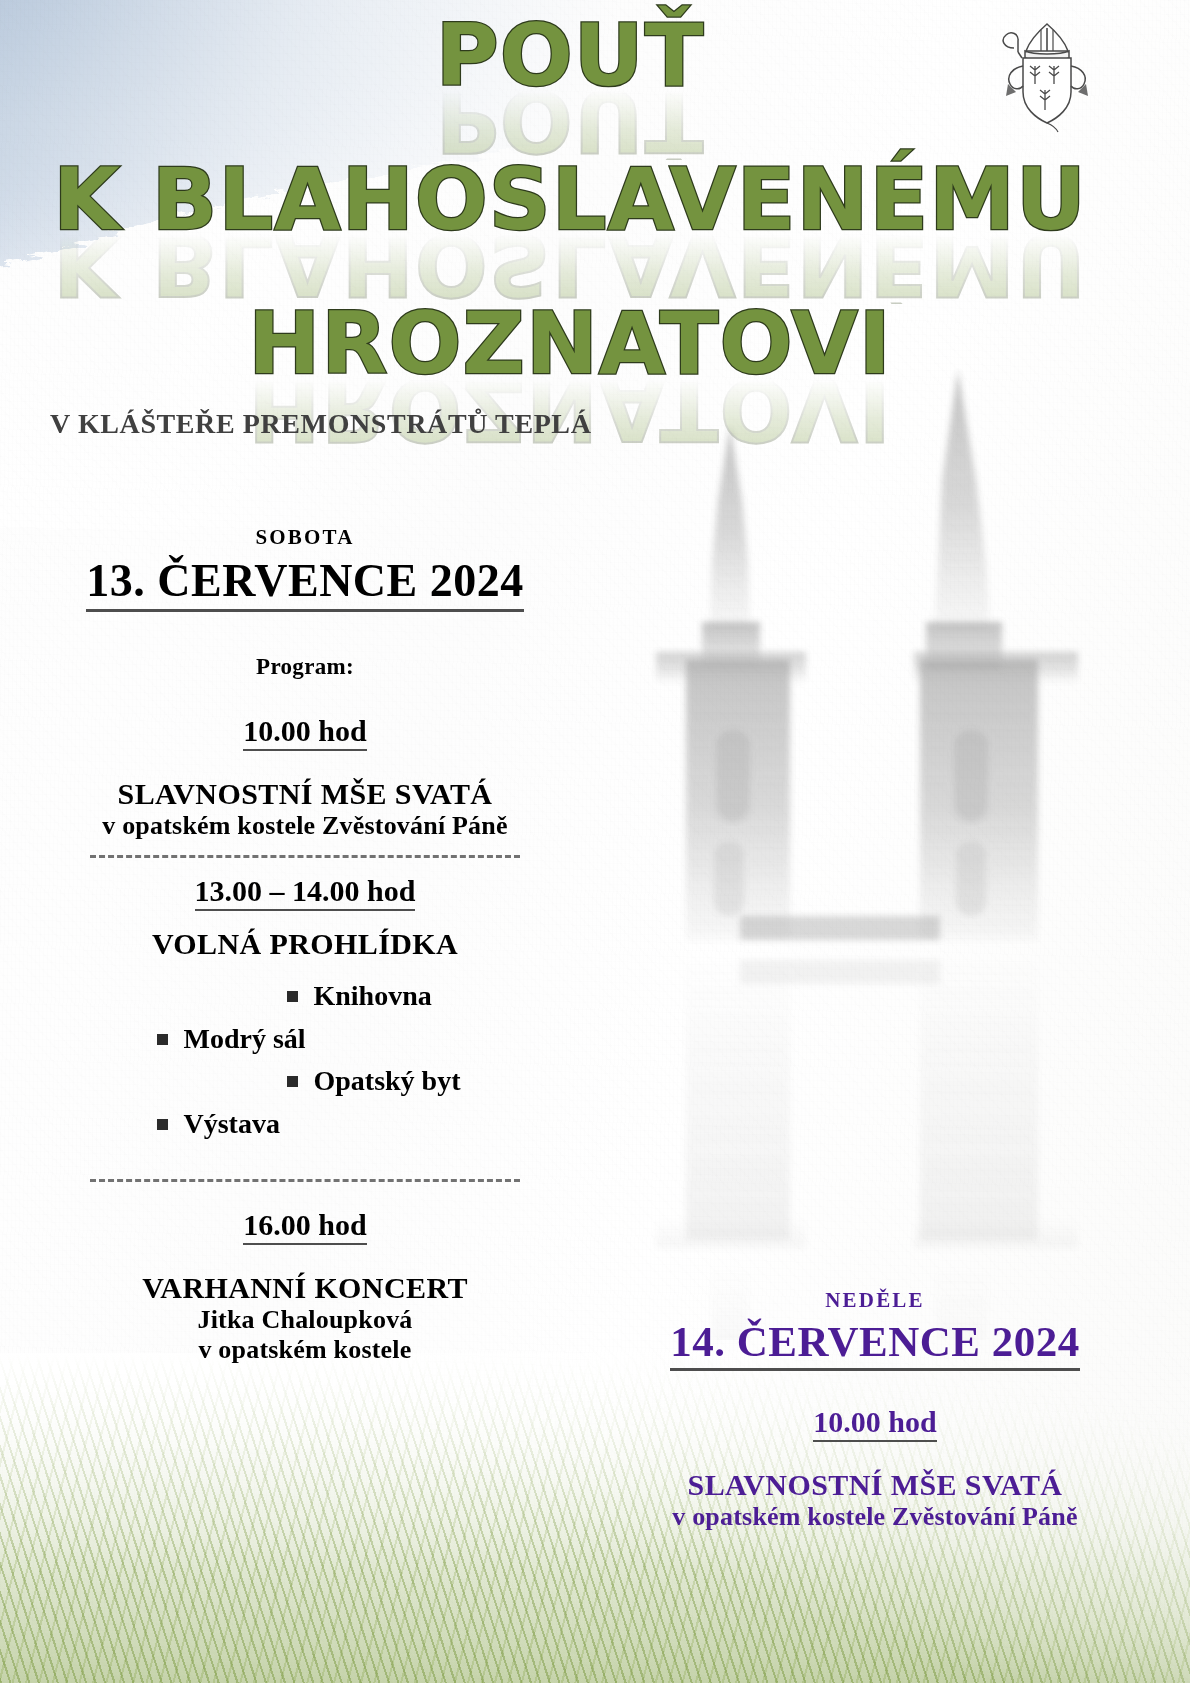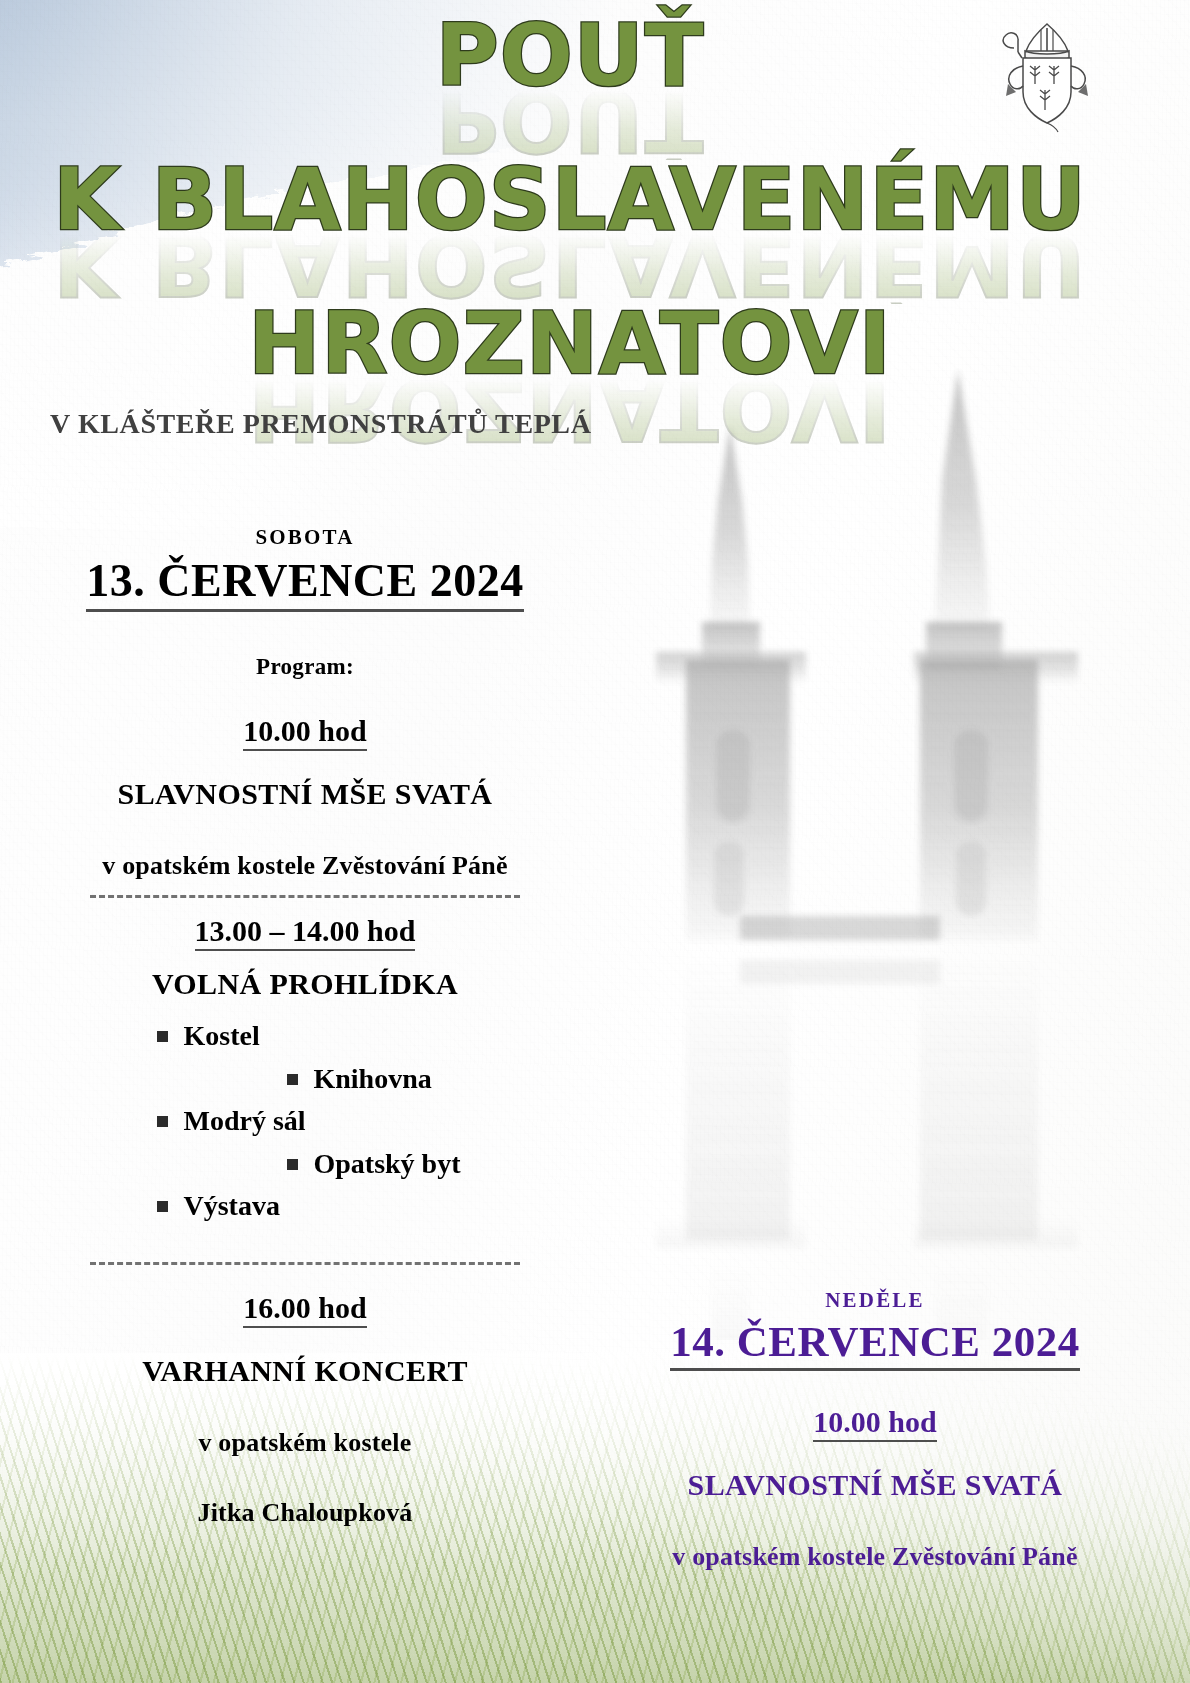--- a/index.html
+++ b/index.html
@@ -115,21 +115,21 @@
     font-family:"Liberation Serif",serif;font-weight:bold;
     font-size:30px;display:inline-block;
     border-bottom:2.5px solid #4e4e4e;padding-bottom:1px;
   }
   .evt-title{
     font-family:"Liberation Serif",serif;font-weight:bold;
     font-size:30px;letter-spacing:.4px;
   }
   .evt-sub{
     font-family:"Liberation Serif",serif;font-weight:bold;
-    font-size:26px;letter-spacing:.2px;margin-top:40px;
+    font-size:26px;letter-spacing:.2px;
   }
   .dashrule{
     width:430px;height:0;margin:14px auto 0 auto;
     border-top:3px dashed #5a5a5a;
     opacity:.85;
   }
   .spacer-16{height:16px;}
   .spacer-26{height:26px;}
   .spacer-34{height:34px;}
 
@@ -306,36 +306,35 @@
     <div class="evt-sub">v opatském kostele Zvěstování Páně</div>
     <div class="dashrule"></div>
 
     
     <div class="spacer-16"></div>
     <div><span class="timeu">13.00 – 14.00 hod</span></div>
     <div class="spacer-16"></div>
     <div class="evt-title">VOLNÁ PROHLÍDKA</div>
 
     <ul class="tourlist">
-      <li><span>Kostel</span></li>
       <li class="lvl2"><span>Knihovna</span></li>
       <li><span>Modrý sál</span></li>
       <li class="lvl2"><span>Opatský byt</span></li>
       <li><span>Výstava</span></li>
     </ul>
 
     <div class="dashrule" style="margin-top:34px;"></div>
 
     
     <div class="spacer-26"></div>
     <div><span class="timeu">16.00 hod</span></div>
     <div class="spacer-26"></div>
     <div class="evt-title">VARHANNÍ KONCERT</div>
+    <div class="evt-sub">Jitka Chaloupková</div>
     <div class="evt-sub">v opatském kostele</div>
-    <div class="evt-sub">Jitka Chaloupková</div>
   </div>
 
   <div class="col-sun">
     <div class="daylabel">NEDĚLE</div>
     <div><span class="bigdate">14. ČERVENCE 2024</span></div>
 
     <div class="sun-time"><span class="timeu">10.00 hod</span></div>
 
     <div class="sun-evt evt-title">SLAVNOSTNÍ MŠE SVATÁ</div>
     <div class="evt-sub">v opatském kostele Zvěstování  Páně</div>

